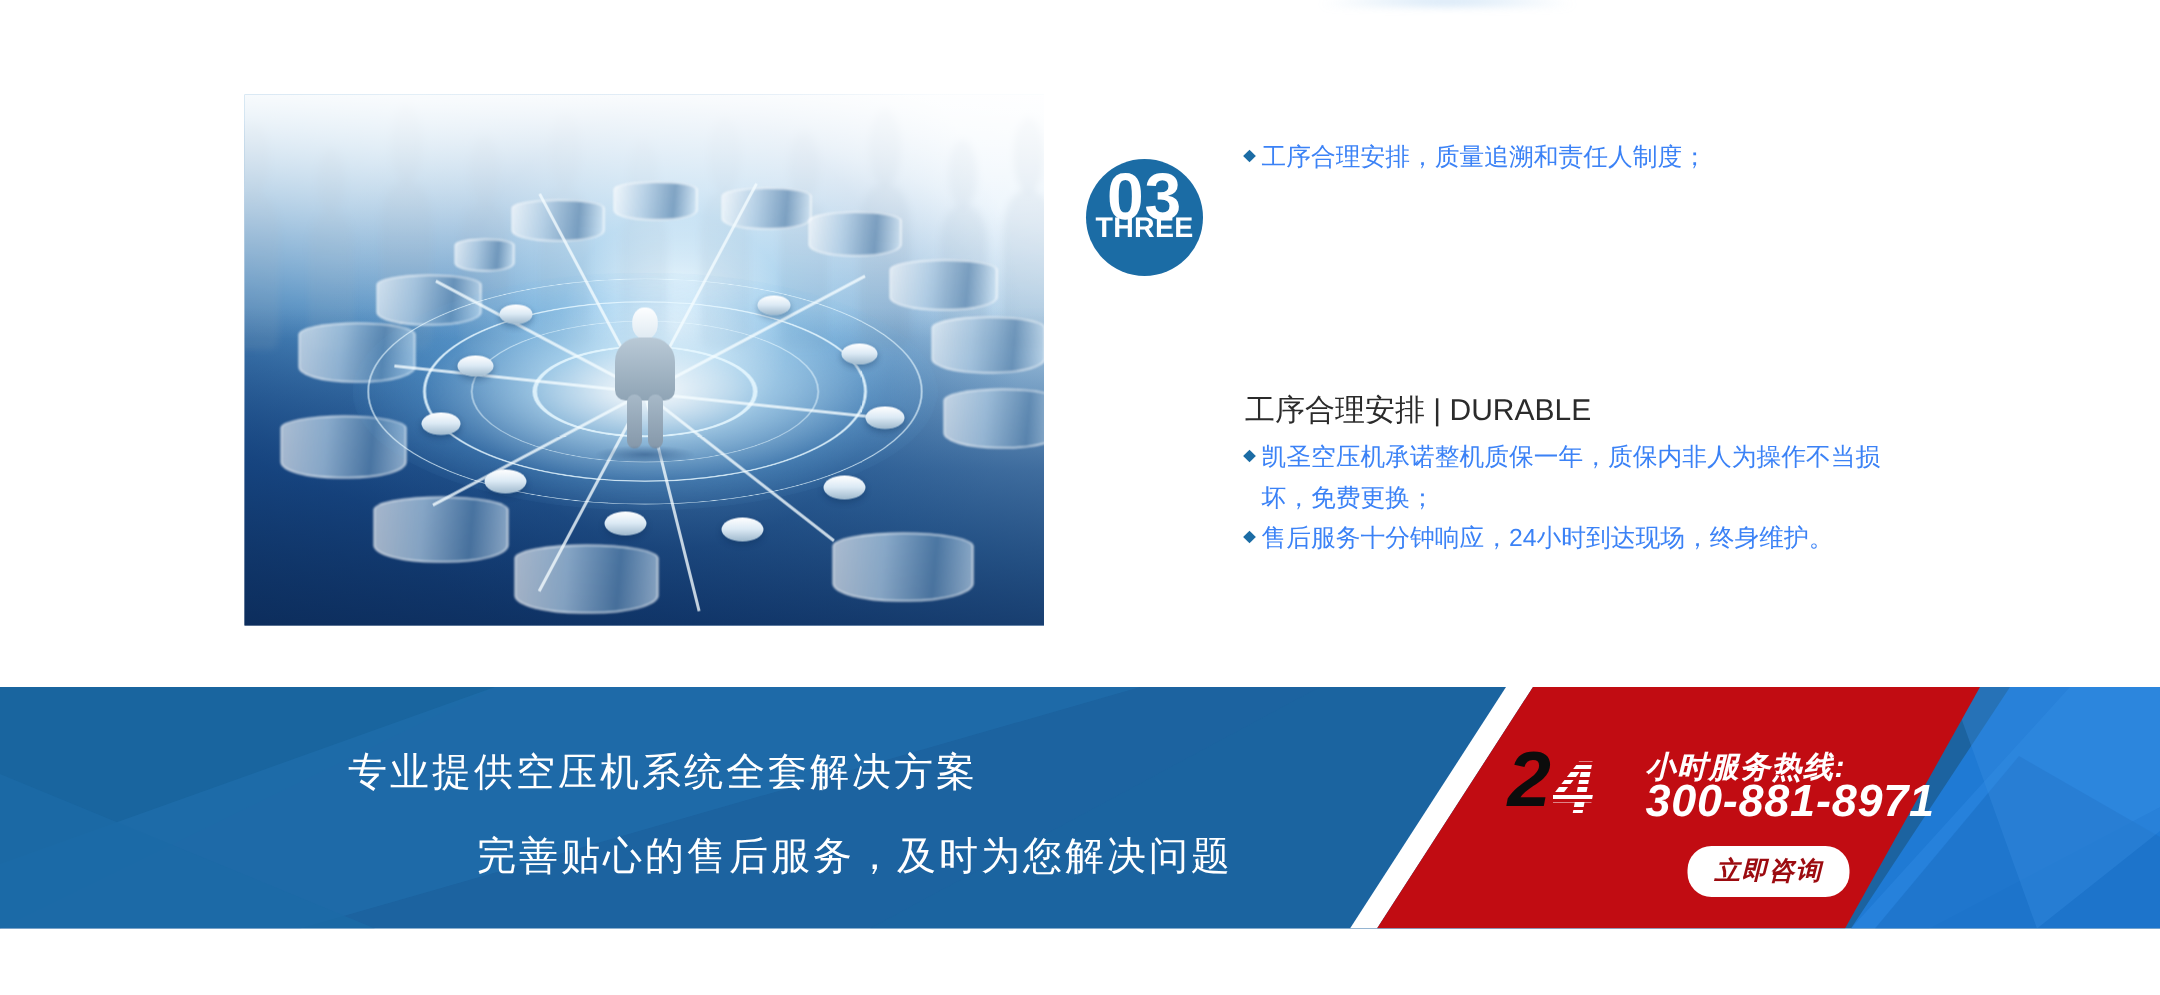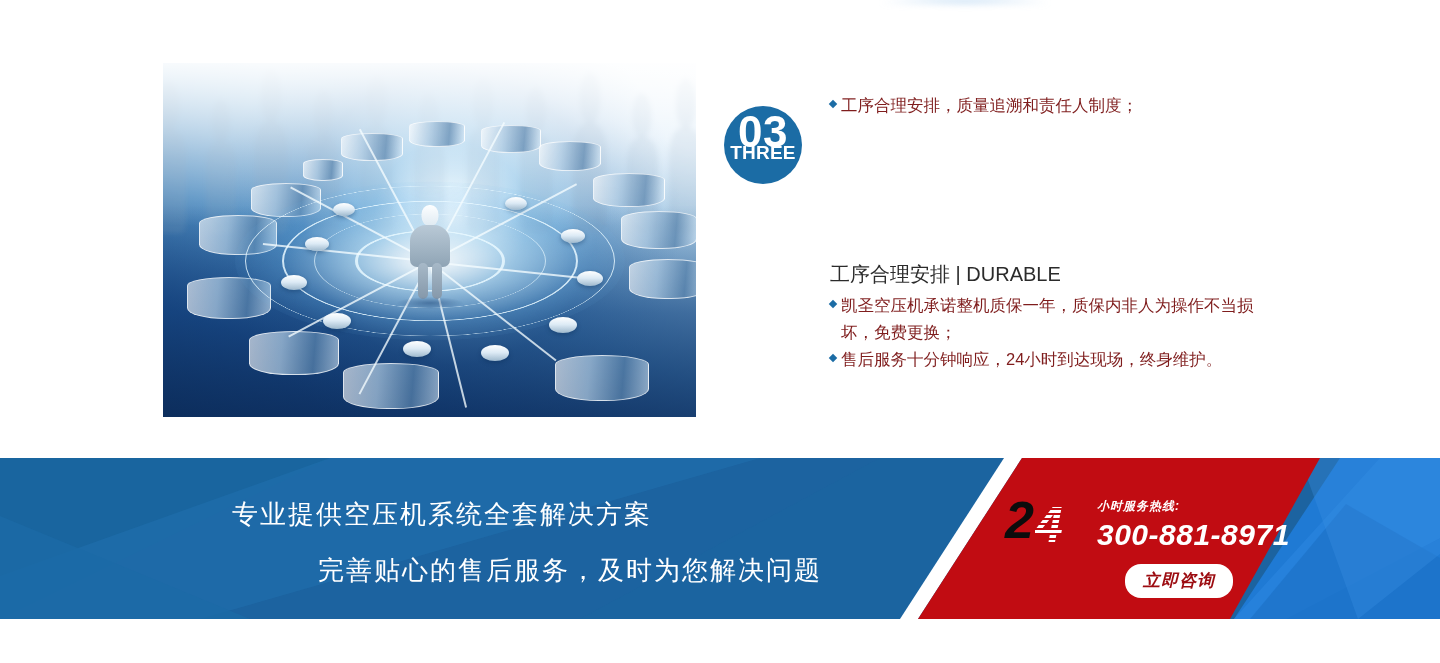--- a/index.html
+++ b/index.html
@@ -116,21 +116,21 @@
     position: absolute; left: 0; right: 0; top: 36px; text-align: center;
     font-size: 19px; font-weight: 700; color: #ffffff; letter-spacing: .2px;
     line-height: 22px;
   }
   .f-title {
     margin-left: 106px; font-size: 20px; color: #2b2b2b; font-weight: 400;
     line-height: 28px; white-space: nowrap;
   }
   .f-list { margin-left: 106px; margin-top: 4px; }
   .f-item {
-    position: relative; font-size: 16.5px; line-height: 27px; color: #7f1d1d;
+    position: relative; font-size: 16.5px; line-height: 27px; color: #3b82f6;
     padding-left: 11px;
   }
   .f-item .dot {
     position: absolute; left: 0; top: 9px; width: 6px; height: 6px;
     background: #1b6ca5; transform: rotate(45deg);
   }
 
   
   .banner {
     position: absolute; left: 0; top: 458px; width: 1440px; height: 161px;
@@ -182,21 +182,21 @@
     position: absolute; left: 0; top: -2px; font-size: 52px; font-weight: 700;
     font-style: italic; color: #0c0c0c; line-height: 52px;
   }
   .h24 .d4 {
     position: absolute; left: 30px; top: 4px; font-size: 50px; font-weight: 700;
     font-style: italic; line-height: 50px; color: #ffffff;
     background-image: repeating-linear-gradient(180deg, #ffffff 0 3px, #c10c12 3px 5px);
     -webkit-background-clip: text; background-clip: text; color: transparent;
   }
   .h-label {
-    position: absolute; left: 92px; top: 2px; font-size: 12px; font-weight: 700;
+    position: absolute; left: 92px; top: 2px; font-size: 20px; font-weight: 700;
     font-style: italic; color: #ffffff; letter-spacing: 1px;
   }
   .h-number {
     position: absolute; left: 92px; top: 22px; font-size: 30px; font-weight: 700;
     font-style: italic; color: #ffffff; letter-spacing: .5px; white-space: nowrap;
   }
   .cta {
     position: absolute; left: 120px; top: 68px; padding: 5px 18px 6px;
     background: #ffffff; border-radius: 16px;
     font-size: 17px; font-weight: 700; font-style: italic; color: #9c0b10;

